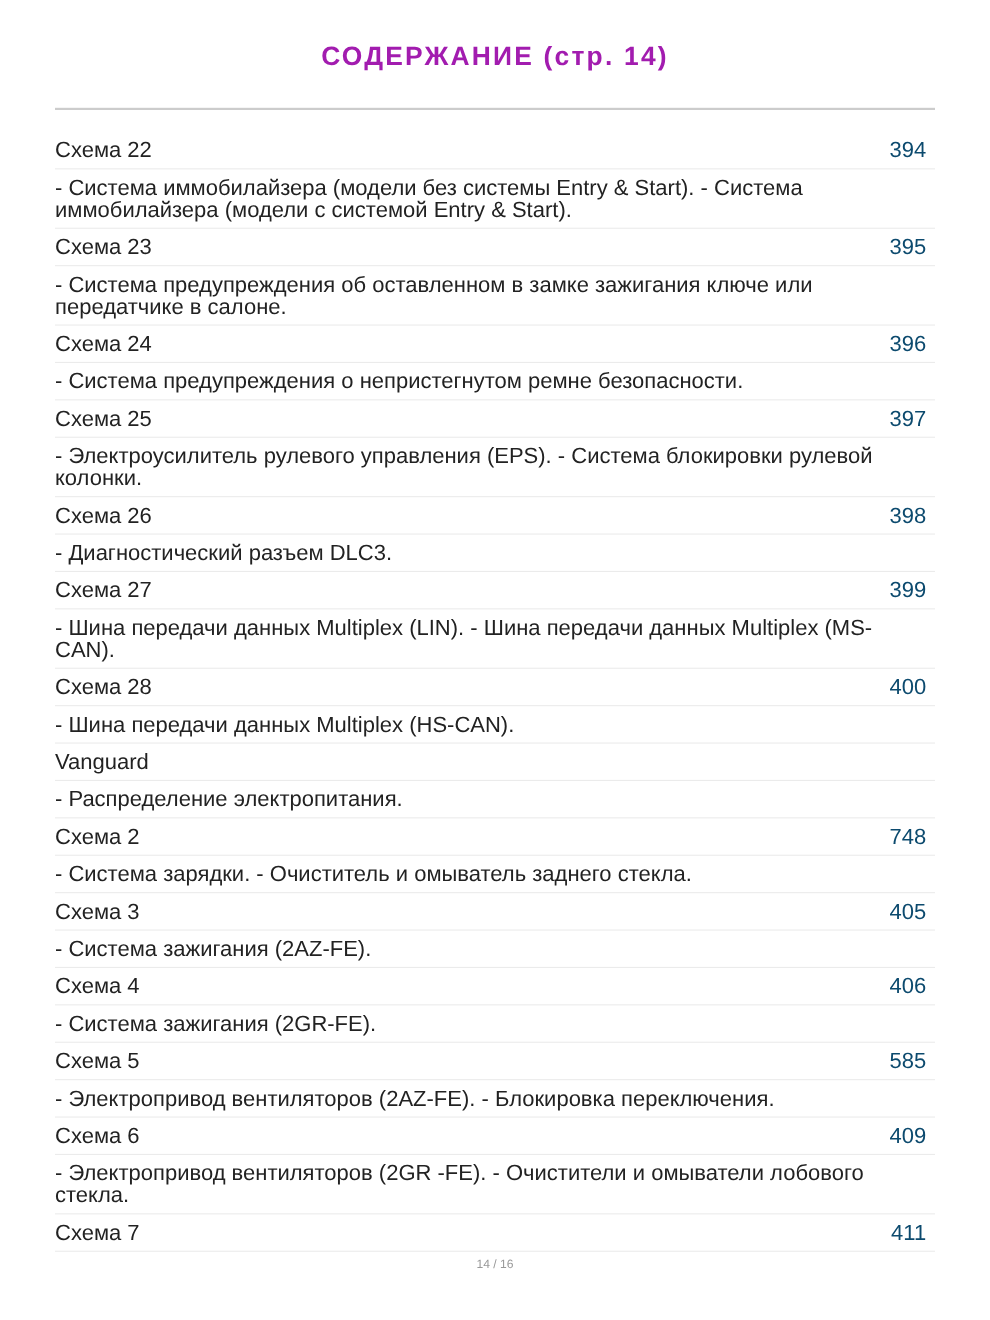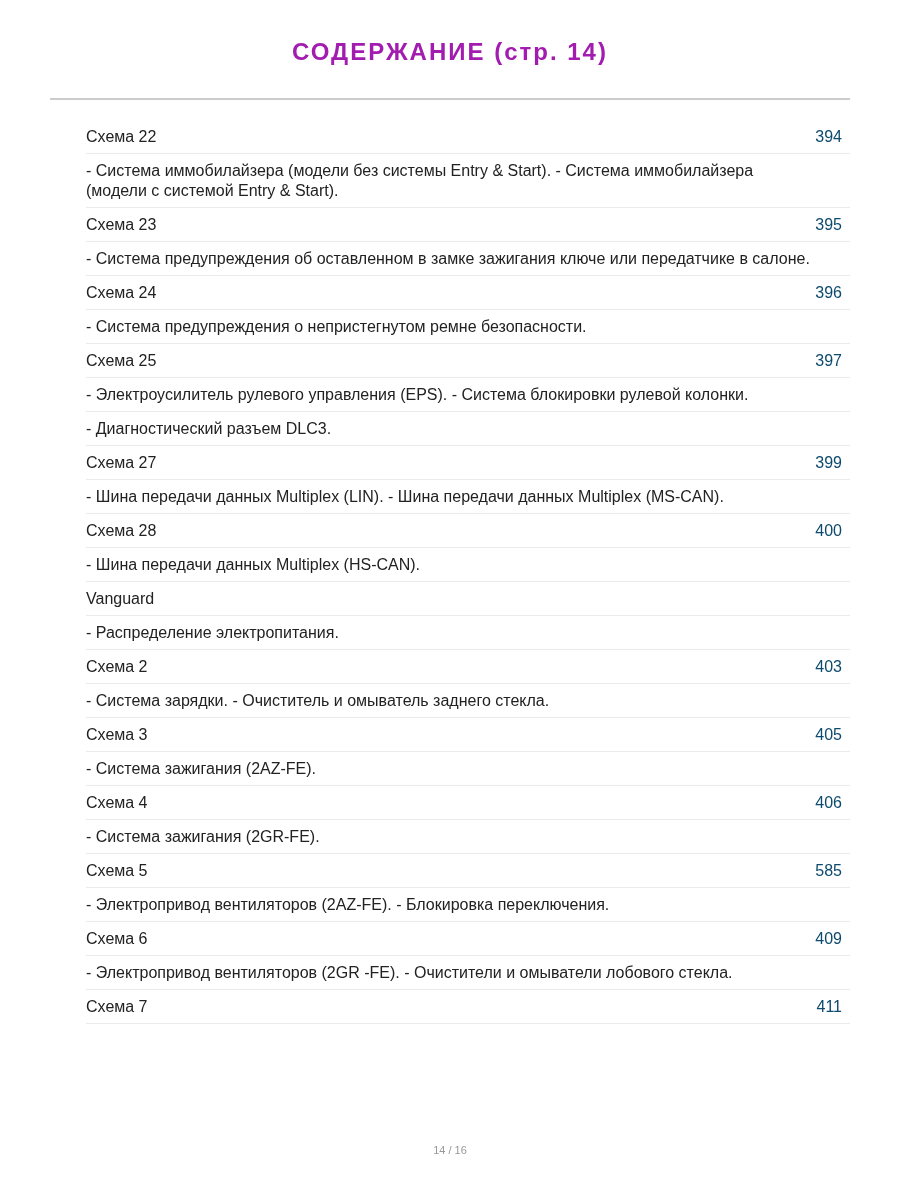--- a/index.html
+++ b/index.html
@@ -41,23 +41,22 @@
       left: 50px;
       width: 800px;
     }
     .toc-row {
       display: flex;
       align-items: flex-start;
       justify-content: space-between;
       border-bottom: 1px solid #ebebeb;
       box-sizing: border-box;
       padding: 7px 0 6px 0;
-      font-size: 16px;
+      font-size: 20px;
       line-height: 20px;
-      margin-left: 36px;
     }
     .toc-row.desc .toc-text {
       padding-right: 40px;
     }
     .toc-text {
       color: #222222;
     }
     .toc-page {
       color: #0c4a6e;
       padding-right: 8px;
@@ -101,20 +100,24 @@
   <div class="toc-row desc">
       <span class="toc-text">- Система предупреждения о непристегнутом ремне безопасности.</span>
     </div>
   <div class="toc-row">
       <span class="toc-text">Схема 25</span>
       <span class="toc-page">397</span>
     </div>
   <div class="toc-row desc">
       <span class="toc-text">- Электроусилитель рулевого управления (EPS). - Система блокировки рулевой колонки.</span>
     </div>
+  <div class="toc-row">
+      <span class="toc-text">Схема 26</span>
+      <span class="toc-page">398</span>
+    </div>
   <div class="toc-row desc">
       <span class="toc-text">- Диагностический разъем DLC3.</span>
     </div>
   <div class="toc-row">
       <span class="toc-text">Схема 27</span>
       <span class="toc-page">399</span>
     </div>
   <div class="toc-row desc">
       <span class="toc-text">- Шина передачи данных Multiplex (LIN). - Шина передачи данных Multiplex (MS-CAN).</span>
     </div>
@@ -126,21 +129,21 @@
       <span class="toc-text">- Шина передачи данных Multiplex (HS-CAN).</span>
     </div>
   <div class="toc-row">
       <span class="toc-text">Vanguard</span>
     </div>
   <div class="toc-row desc">
       <span class="toc-text">- Распределение электропитания.</span>
     </div>
   <div class="toc-row">
       <span class="toc-text">Схема 2</span>
-      <span class="toc-page">403</span>
+      <span class="toc-page">748</span>
     </div>
   <div class="toc-row desc">
       <span class="toc-text">- Система зарядки. - Очиститель и омыватель заднего стекла.</span>
     </div>
   <div class="toc-row">
       <span class="toc-text">Схема 3</span>
       <span class="toc-page">405</span>
     </div>
   <div class="toc-row desc">
       <span class="toc-text">- Система зажигания (2AZ-FE).</span>

